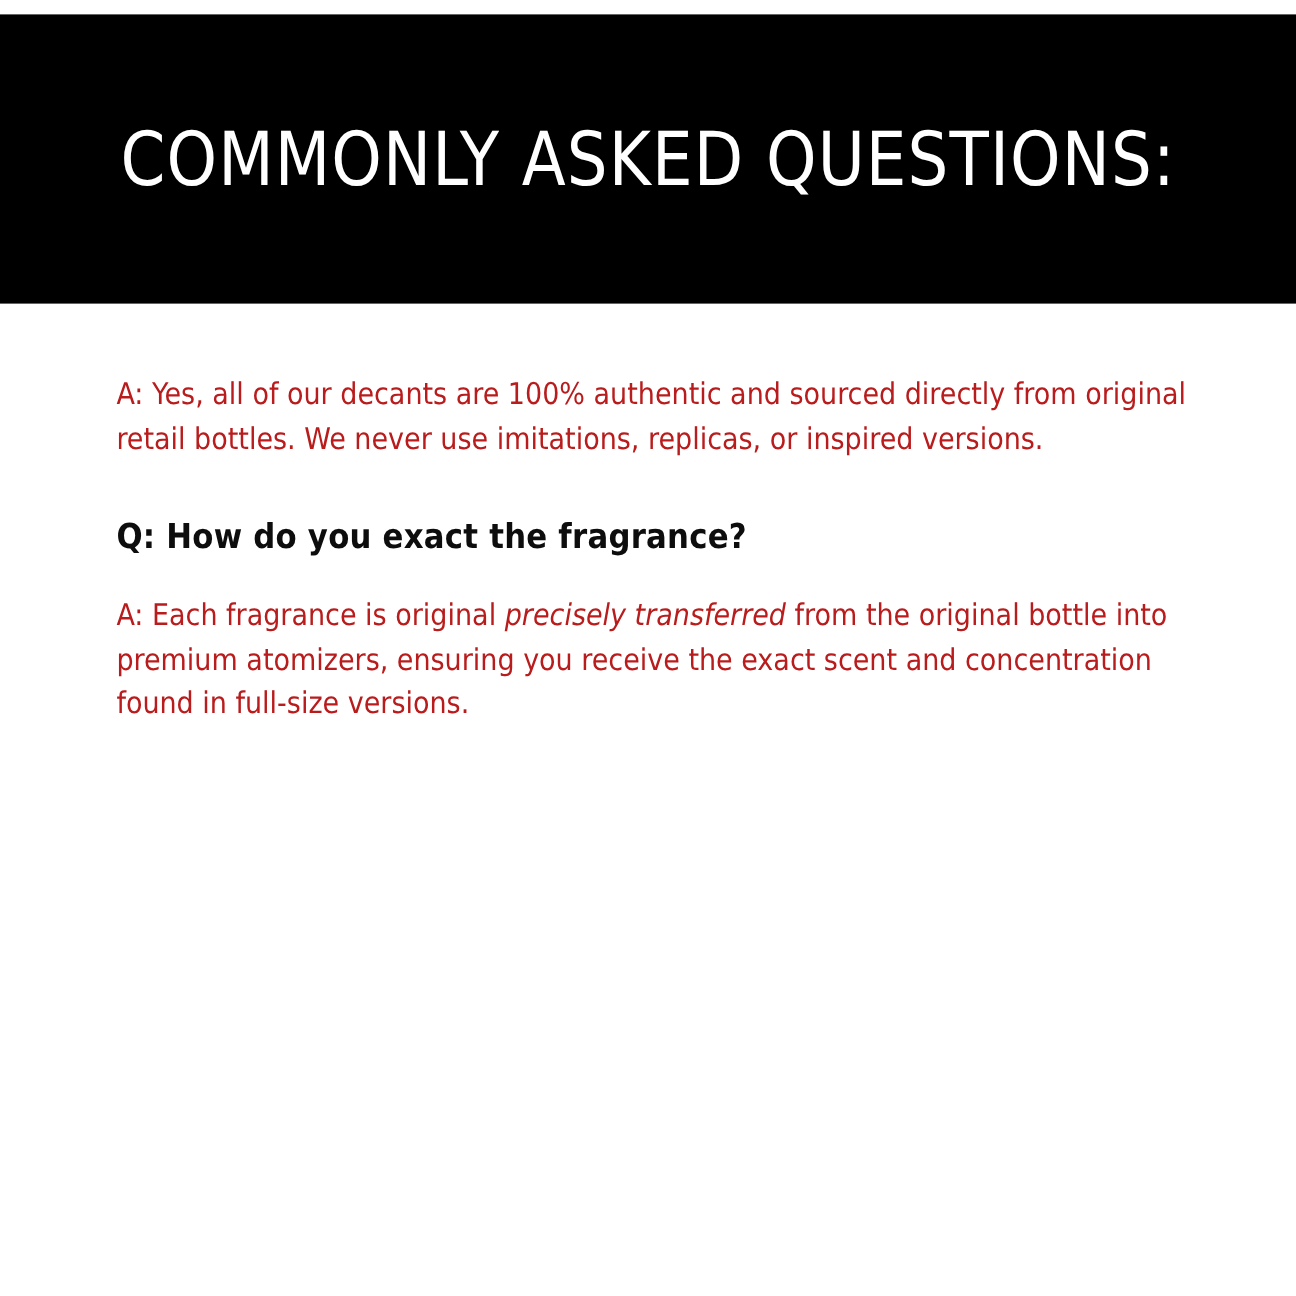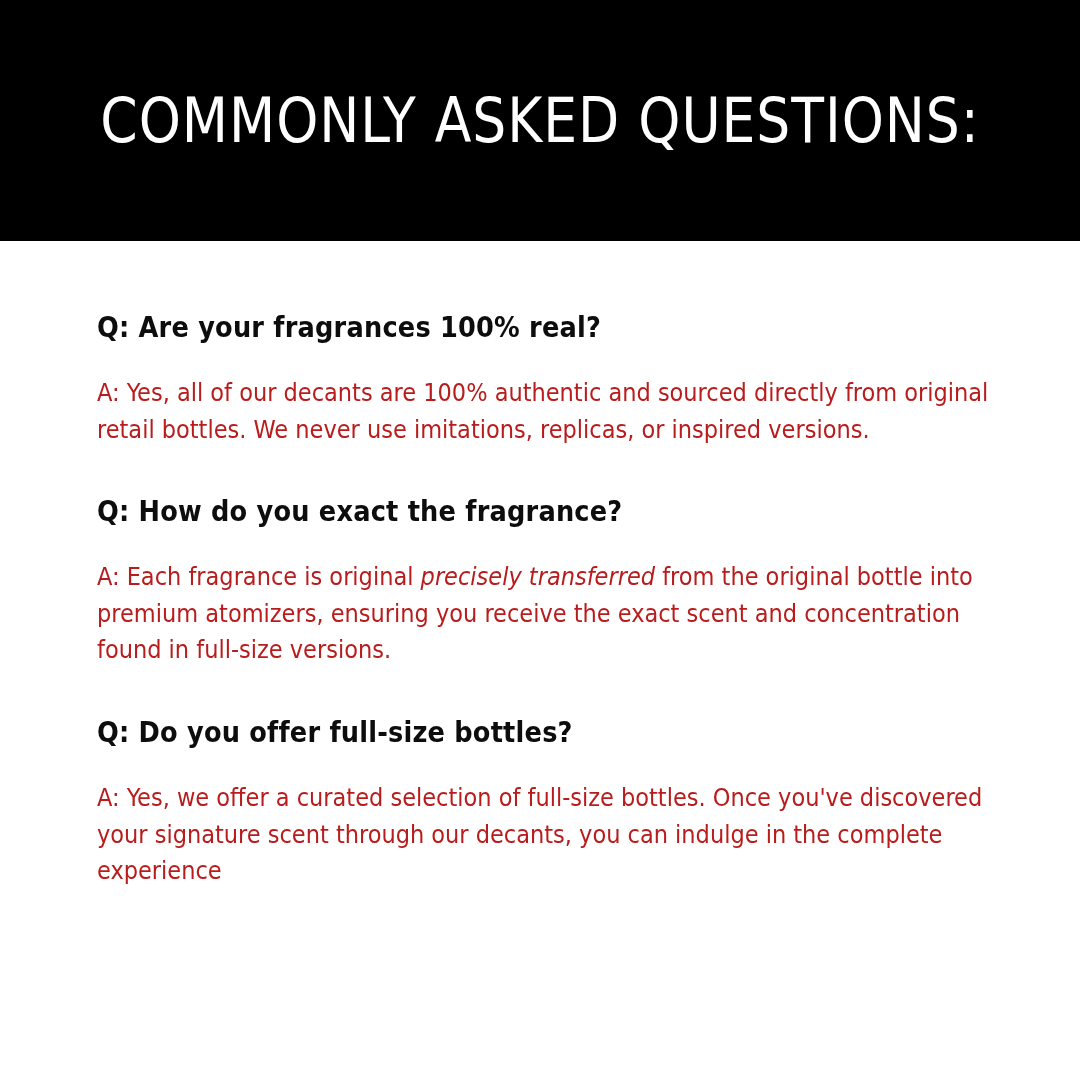--- a/index.html
+++ b/index.html
@@ -14,21 +14,21 @@
     overflow: hidden;
   }
   .page {
     position: relative;
     width: 1080px;
     height: 1080px;
     background: #ffffff;
   }
   .header-band {
     position: absolute;
-    top: 0;
+    top: 12px;
     left: 0;
     width: 1080px;
     height: 241px;
     background: #000000;
     display: flex;
     align-items: center;
     justify-content: center;
   }
   .header-title {
     color: #ffffff;
@@ -81,28 +81,23 @@
 
 <div class="page">
 
   <div class="header-band">
     <div class="header-title">COMMONLY ASKED QUESTIONS:</div>
   </div>
 
   <div class="content">
 
     <div class="faq-item">
-      <p class="question">Q: Are your fragrances 100% real?</p>
       <p class="answer">A: Yes, all of our decants are 100% authentic and sourced directly from original retail bottles. We never use imitations, replicas, or inspired versions.</p>
     </div>
 
     <div class="faq-item">
       <p class="question">Q: How do you exact the fragrance?</p>
       <p class="answer"><span>A: Each fragrance is original </span><em>precisely transferred</em><span> from the original bottle into premium atomizers, ensuring you receive the exact scent and concentration found in full-size versions.</span></p>
     </div>
 
-    <div class="faq-item">
-      <p class="question">Q: Do you offer full-size bottles?</p>
-      <p class="answer">A: Yes, we offer a curated selection of full-size bottles. Once you've discovered your signature scent through our decants, you can indulge in the complete experience</p>
-    </div>
 
   </div>
 </div>
 
 </body></html>

